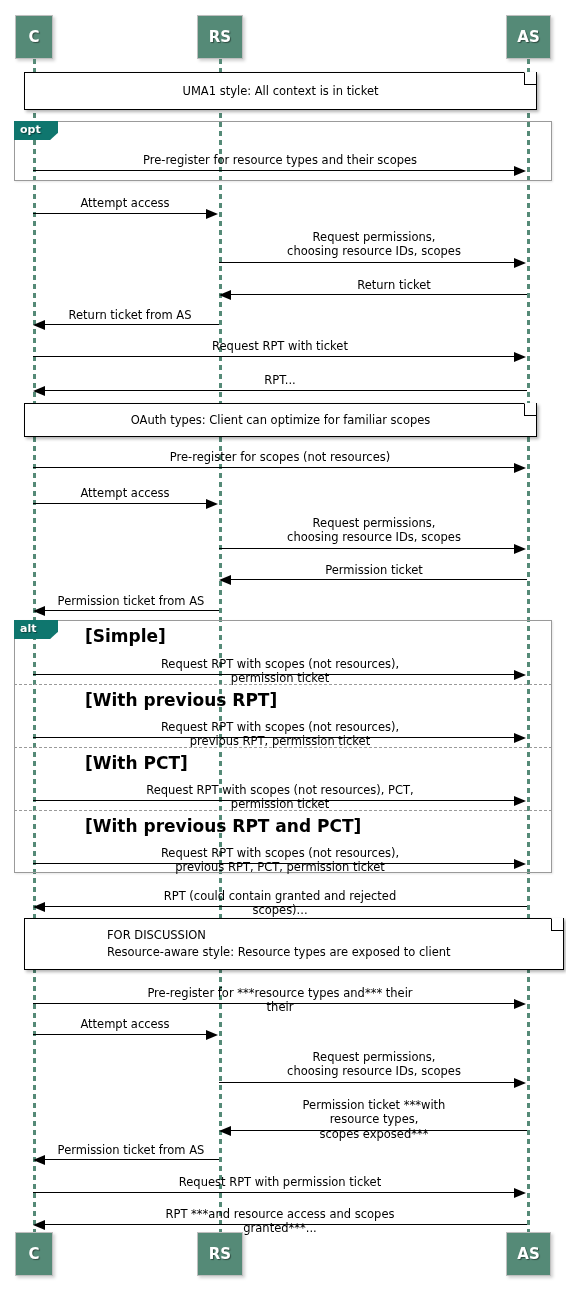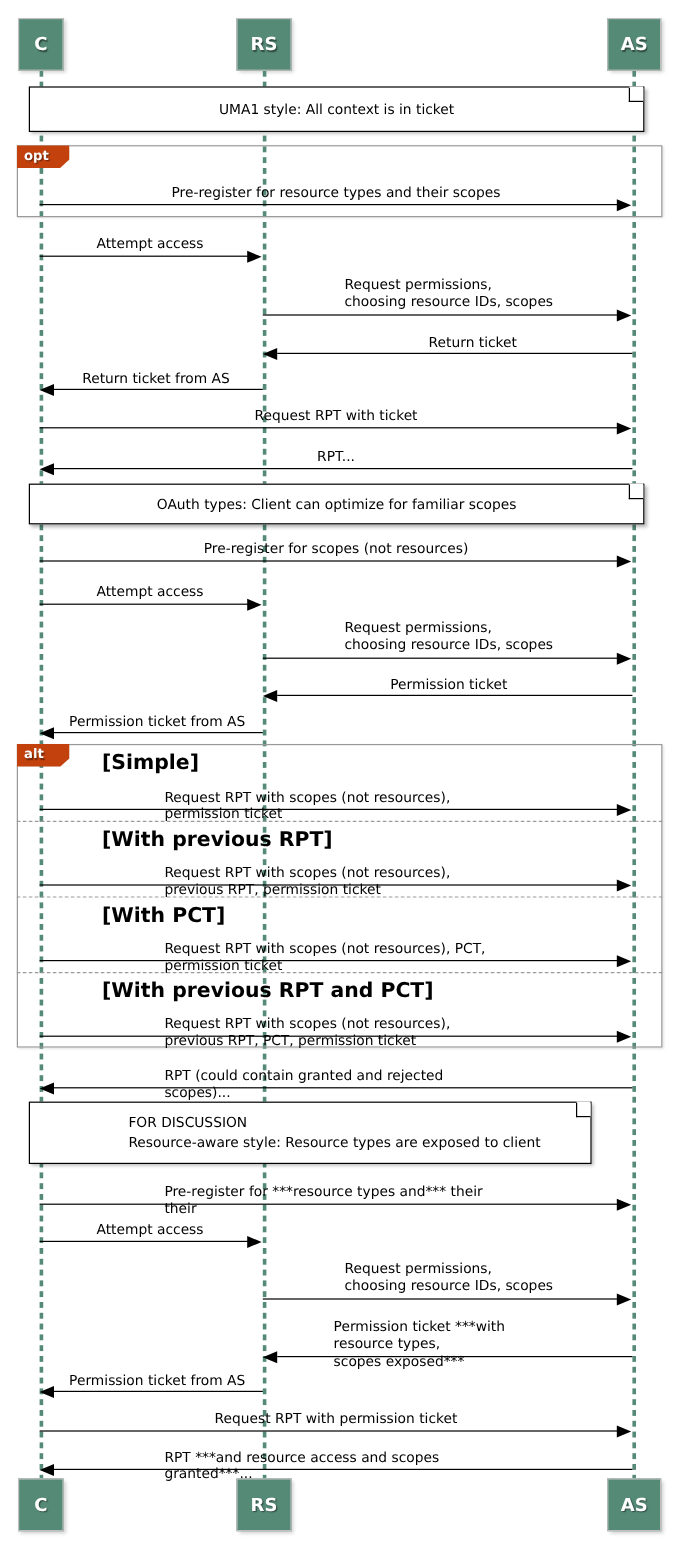--- a/index.html
+++ b/index.html
@@ -81,21 +81,21 @@
   
   .fragment {
     position: absolute;
     border: 1px solid #9a9a9a;
     box-sizing: border-box;
     background: transparent;
     box-shadow: 1px 1px 2px rgba(0,0,0,0.10);
   }
   .frag-tag {
     position: absolute;
-    background: #c2410c;
+    background: #0f766e;
     color: #ffffff;
     font-size: 11px;
     font-weight: bold;
     padding: 2px 9px 3px 6px;
     box-sizing: border-box;
     text-shadow: 1px 1px 1px rgba(0,0,0,0.45);
     clip-path: polygon(0 0, 100% 0, 100% 62%, 82% 100%, 0 100%);
     box-shadow: 2px 2px 3px rgba(0,0,0,0.22);
   }
   .frag-divider {
@@ -128,21 +128,21 @@
   }
   .arrowhead.left {
     border-top: 5px solid transparent;
     border-bottom: 5px solid transparent;
     border-right: 12px solid #000000;
   }
   .msg-label {
     position: absolute;
     font-size: 11.5px;
     color: #000000;
-    text-align: left;
+    text-align: center;
     white-space: pre-line;
     line-height: 1.25;
     transform: translateX(-50%);
   }
 </style>
 </head>
 <body>
 
 <div id="diagram">
 
@@ -249,21 +249,21 @@
 
   <div class="frag-label" style="left:85px; top:816px;">[With previous RPT and PCT]</div>
   <div class="msg-line" style="left:33px; top:863px; width:482px;"></div>
   <div class="arrowhead right" style="left:514px; top:858.5px;"></div>
   <div class="msg-label" style="left:280px; top:846px;">Request RPT with scopes (not resources), previous RPT, PCT, permission ticket</div>
 
   <div class="msg-line" style="left:45px; top:906px; width:482px;"></div>
   <div class="arrowhead left" style="left:33px; top:901.5px;"></div>
   <div class="msg-label" style="left:280px; top:889px;">RPT (could contain granted and rejected scopes)...</div>
 
-  <div class="note" style="left:24px; top:918px; width:469px; height:52px;">
+  <div class="note" style="left:24px; top:918px; width:540px; height:52px;">
     <div class="fold"></div>
     <div class="note-text left">
       <div>FOR DISCUSSION</div>
       <div>Resource-aware style: Resource types are exposed to client</div>
     </div>
   </div>
 
   <div class="msg-line" style="left:33px; top:1003px; width:482px;"></div>
   <div class="arrowhead right" style="left:514px; top:998.5px;"></div>
   <div class="msg-label" style="left:280px; top:986px;">Pre-register for ***resource types and*** their their</div>

